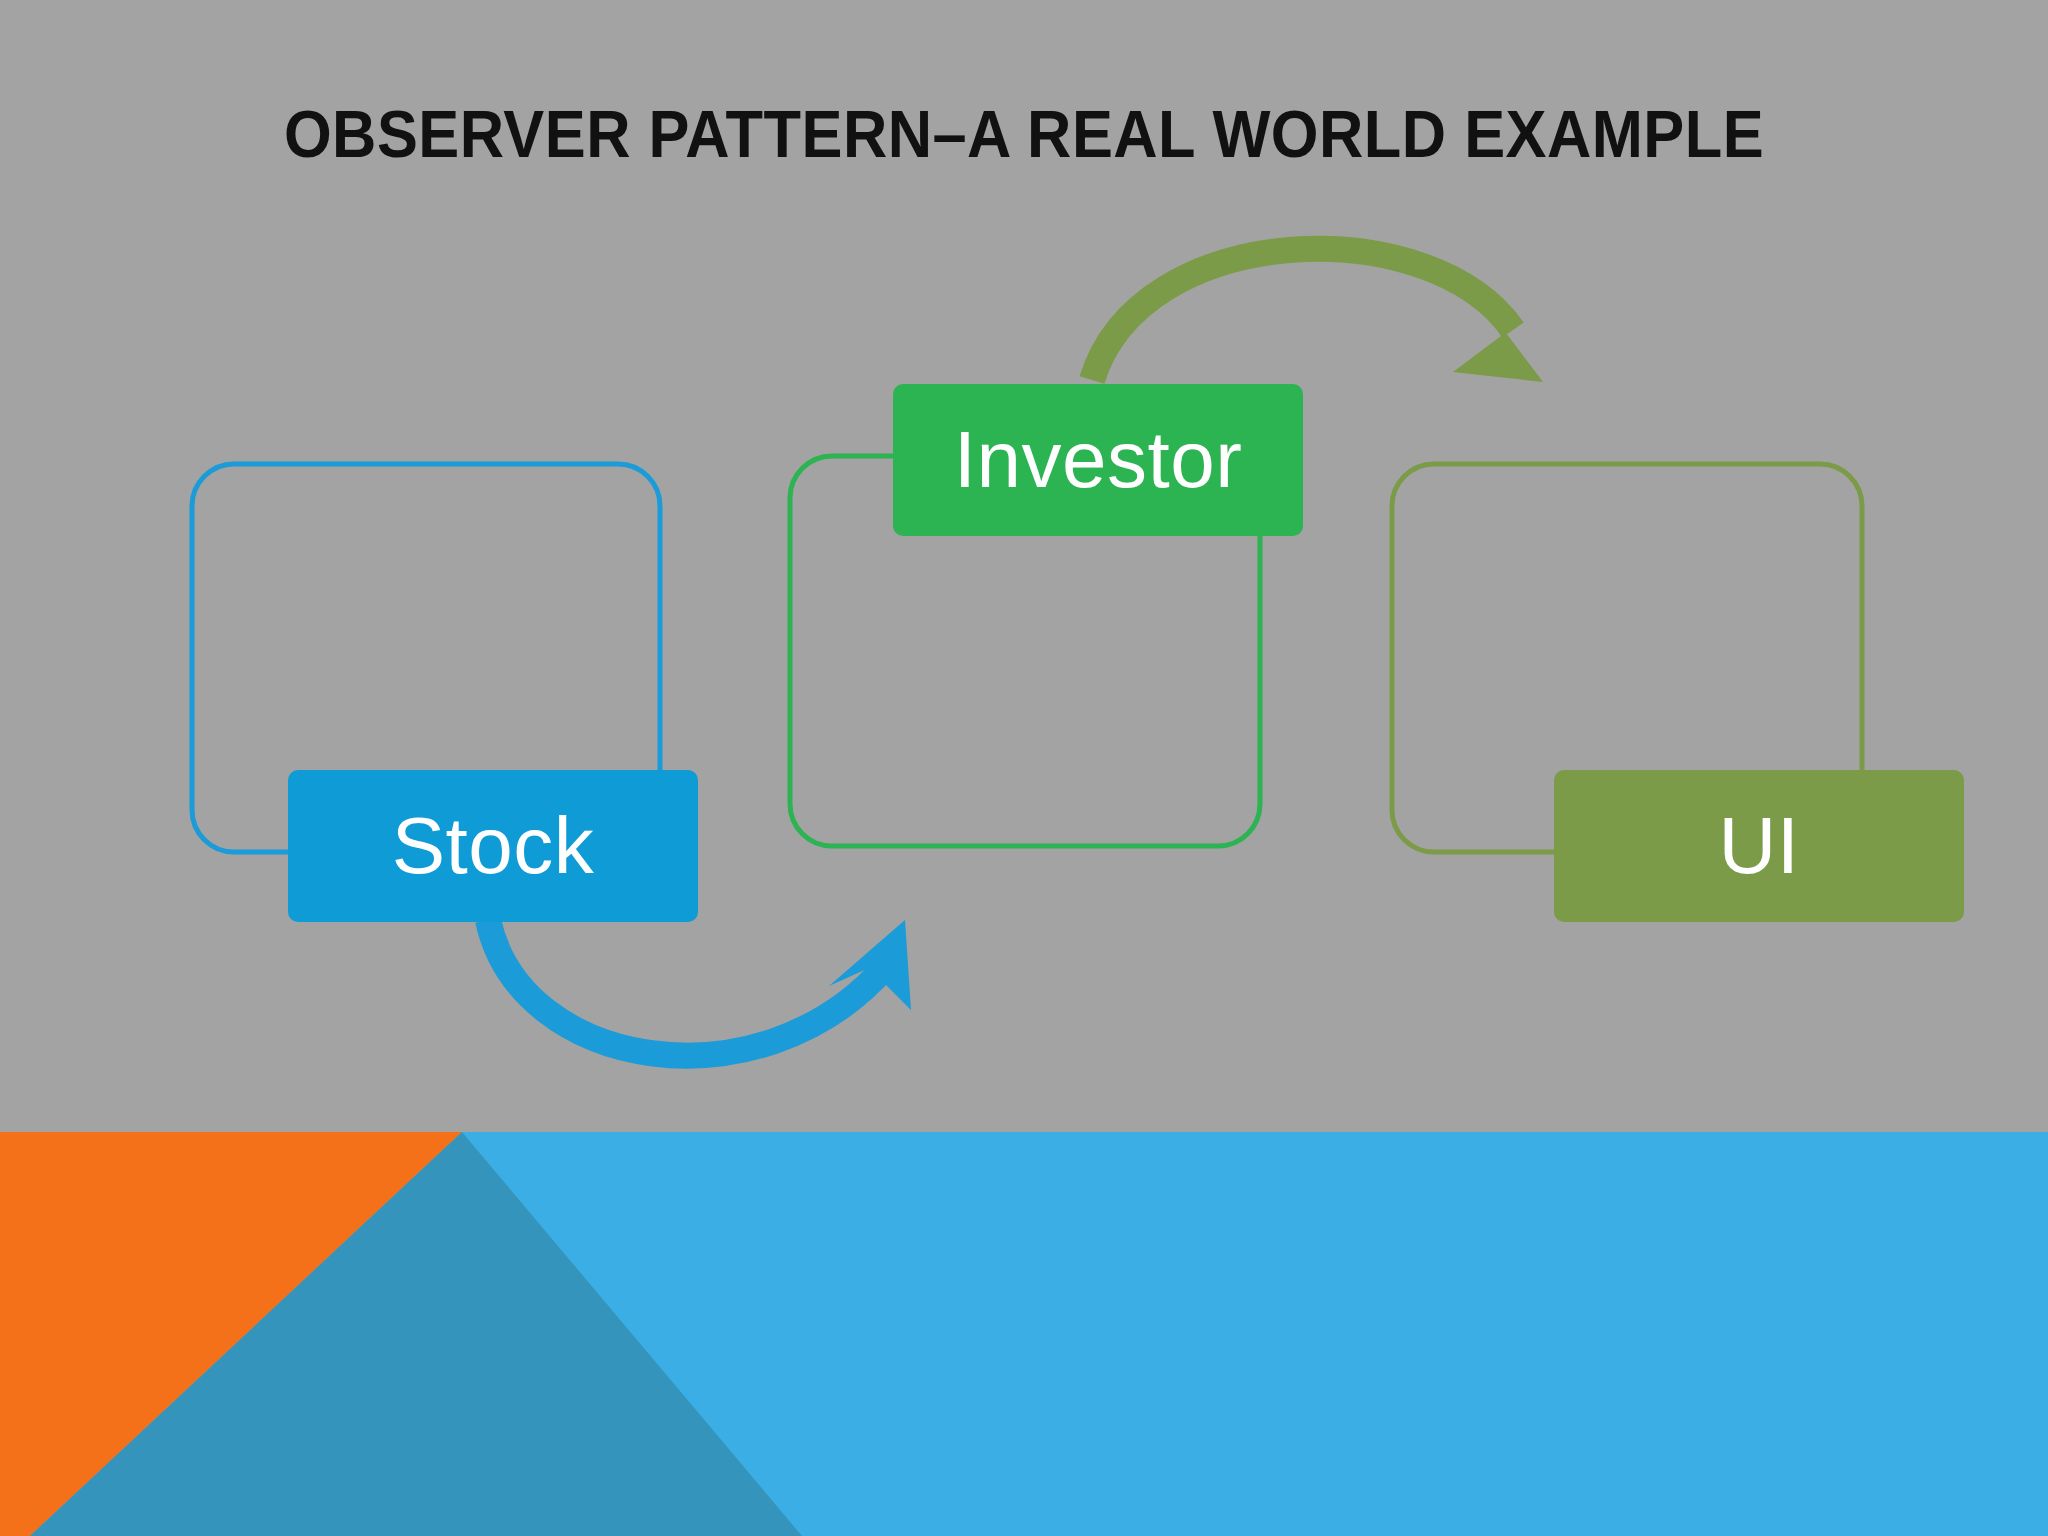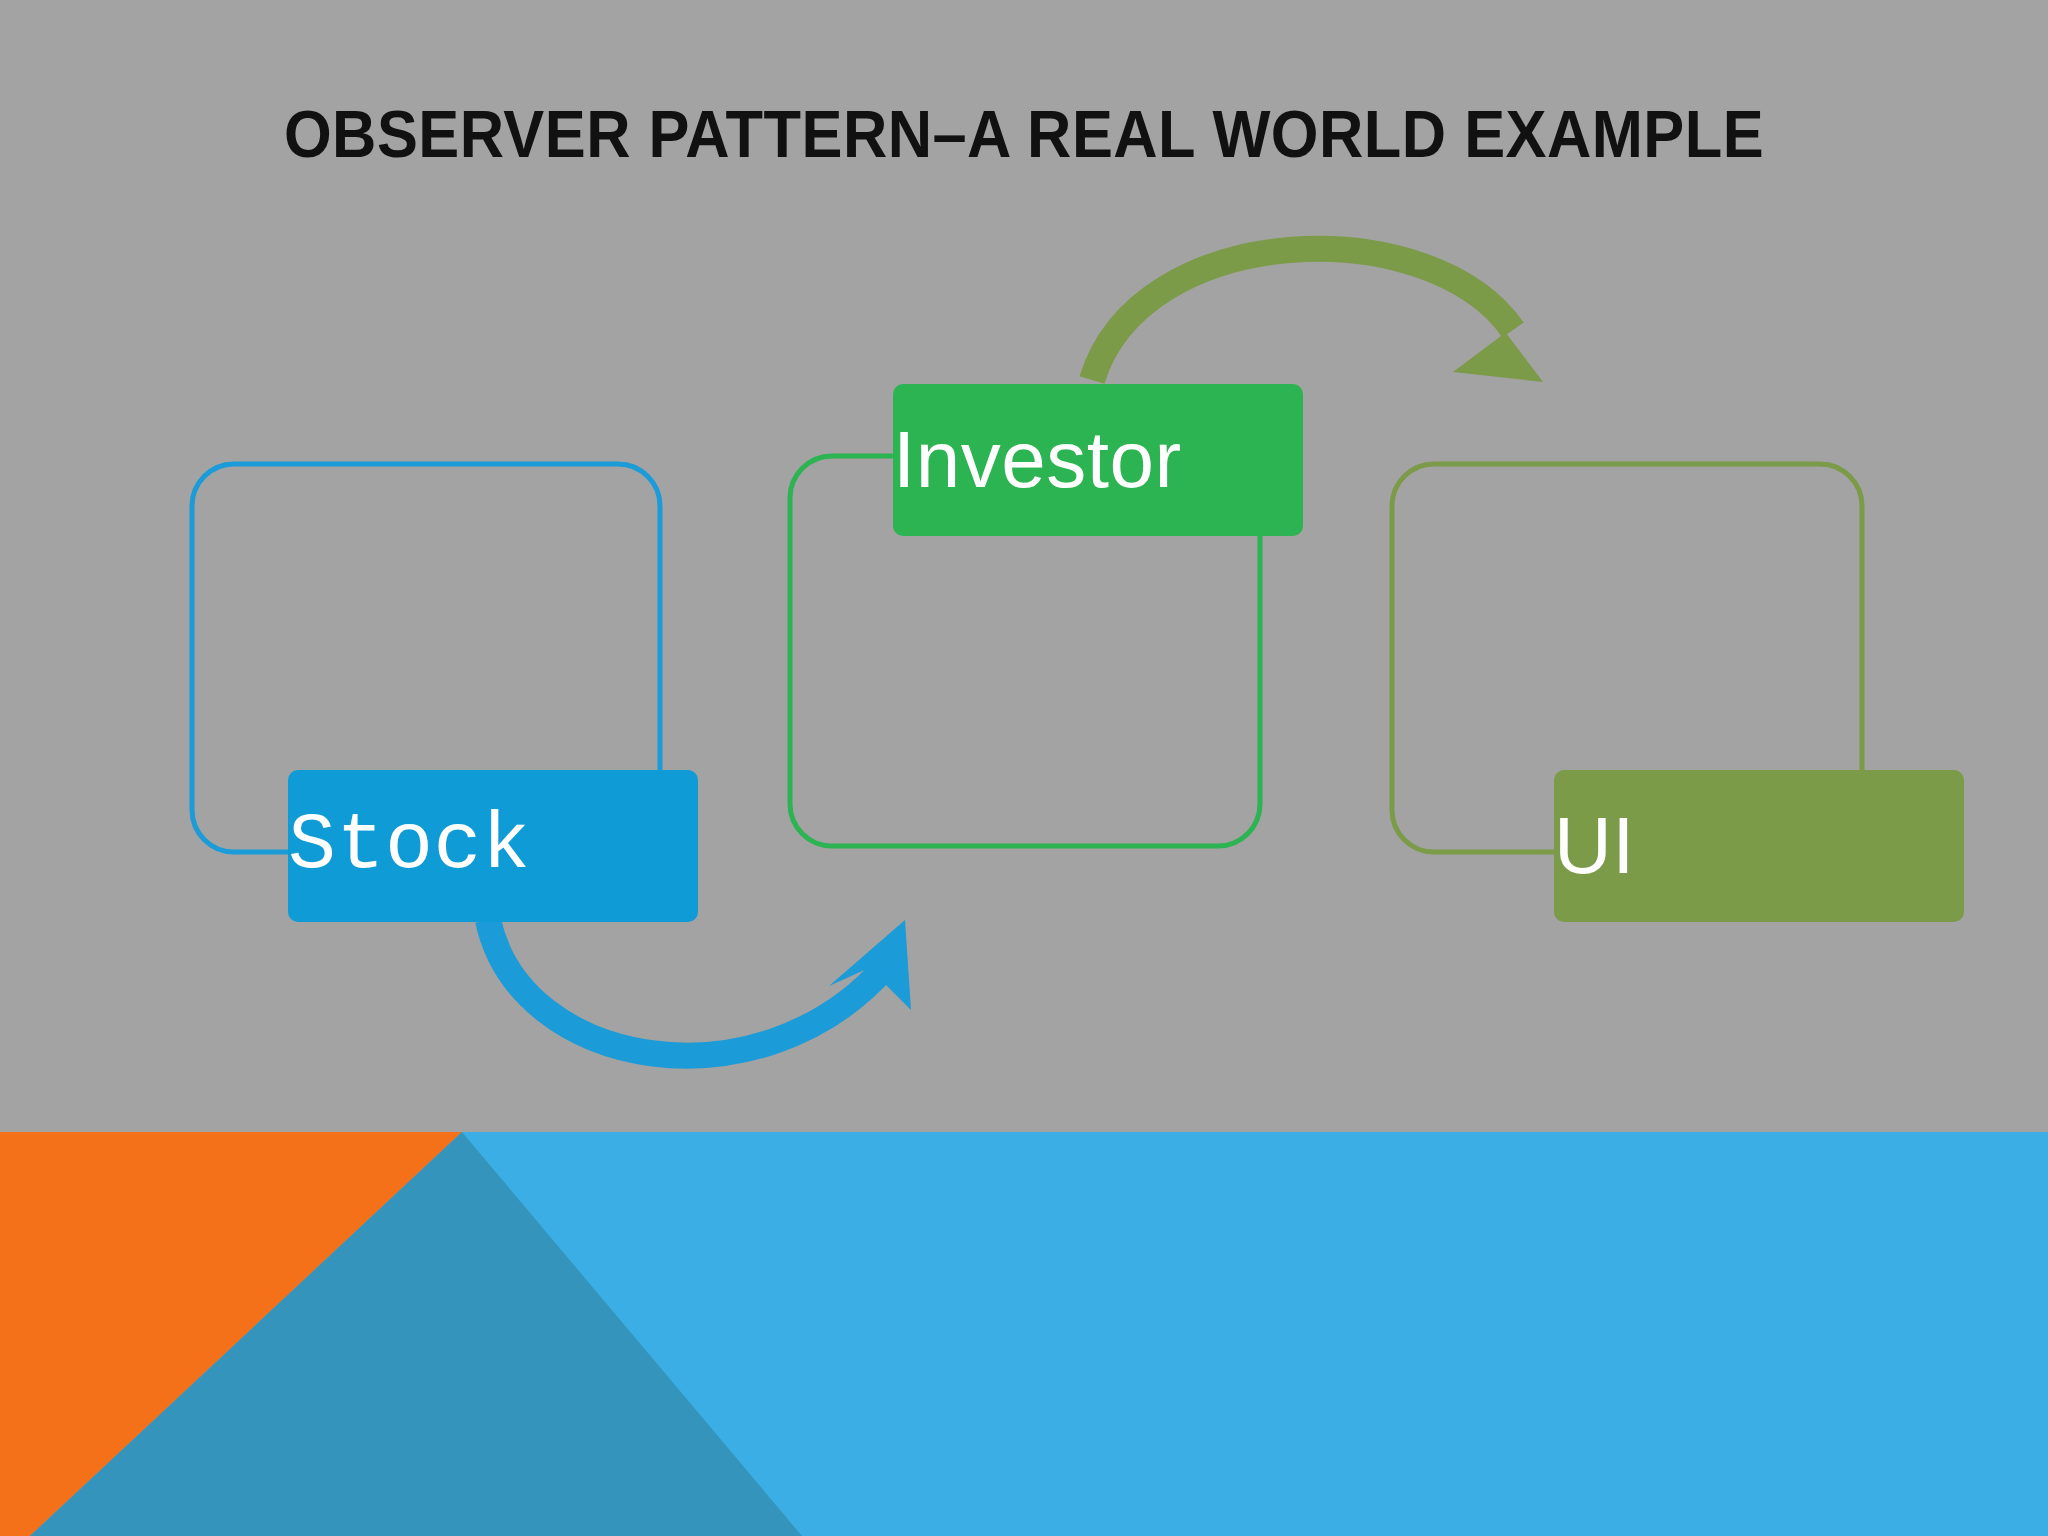--- a/index.html
+++ b/index.html
@@ -47,21 +47,21 @@
     top: 0;
     width: 2048px;
     height: 1130px;
   }
 
   
   .node-label {
     position: absolute;
     display: flex;
     align-items: center;
-    justify-content: flex-start;
+    justify-content: center;
     border-radius: 10px;
     color: #ffffff;
     font-family: "Liberation Sans", sans-serif;
     font-weight: normal;
     font-size: 80px;
     line-height: 1;
     letter-spacing: 0.5px;
     white-space: nowrap;
   }
   #label-stock {
@@ -121,21 +121,21 @@
       </g>
 
       <g>
         <path d="M 1092 380
                  C 1140 220 1430 210 1513 330" fill="none" stroke="#7B9B48" stroke-width="26" stroke-linecap="butt"></path>
         <path d="M 1543 382 L 1453 372 L 1501 336 L 1478 296 Z" fill="#7B9B48"></path>
       </g>
     </svg>
   </div>
 
-  <div class="node-label" id="label-stock" style="background:#0E9BD6;font-family:Liberation Mono, monospace;">
+  <div class="node-label" id="label-stock" style="background:#0E9BD6;">
     <span>Stock</span>
   </div>
 
   <div class="node-label" id="label-investor" style="background:#2CB352;">
     <span>Investor</span>
   </div>
 
   <div class="node-label" id="label-ui" style="background:#7B9B48;">
     <span>UI</span>
   </div>

